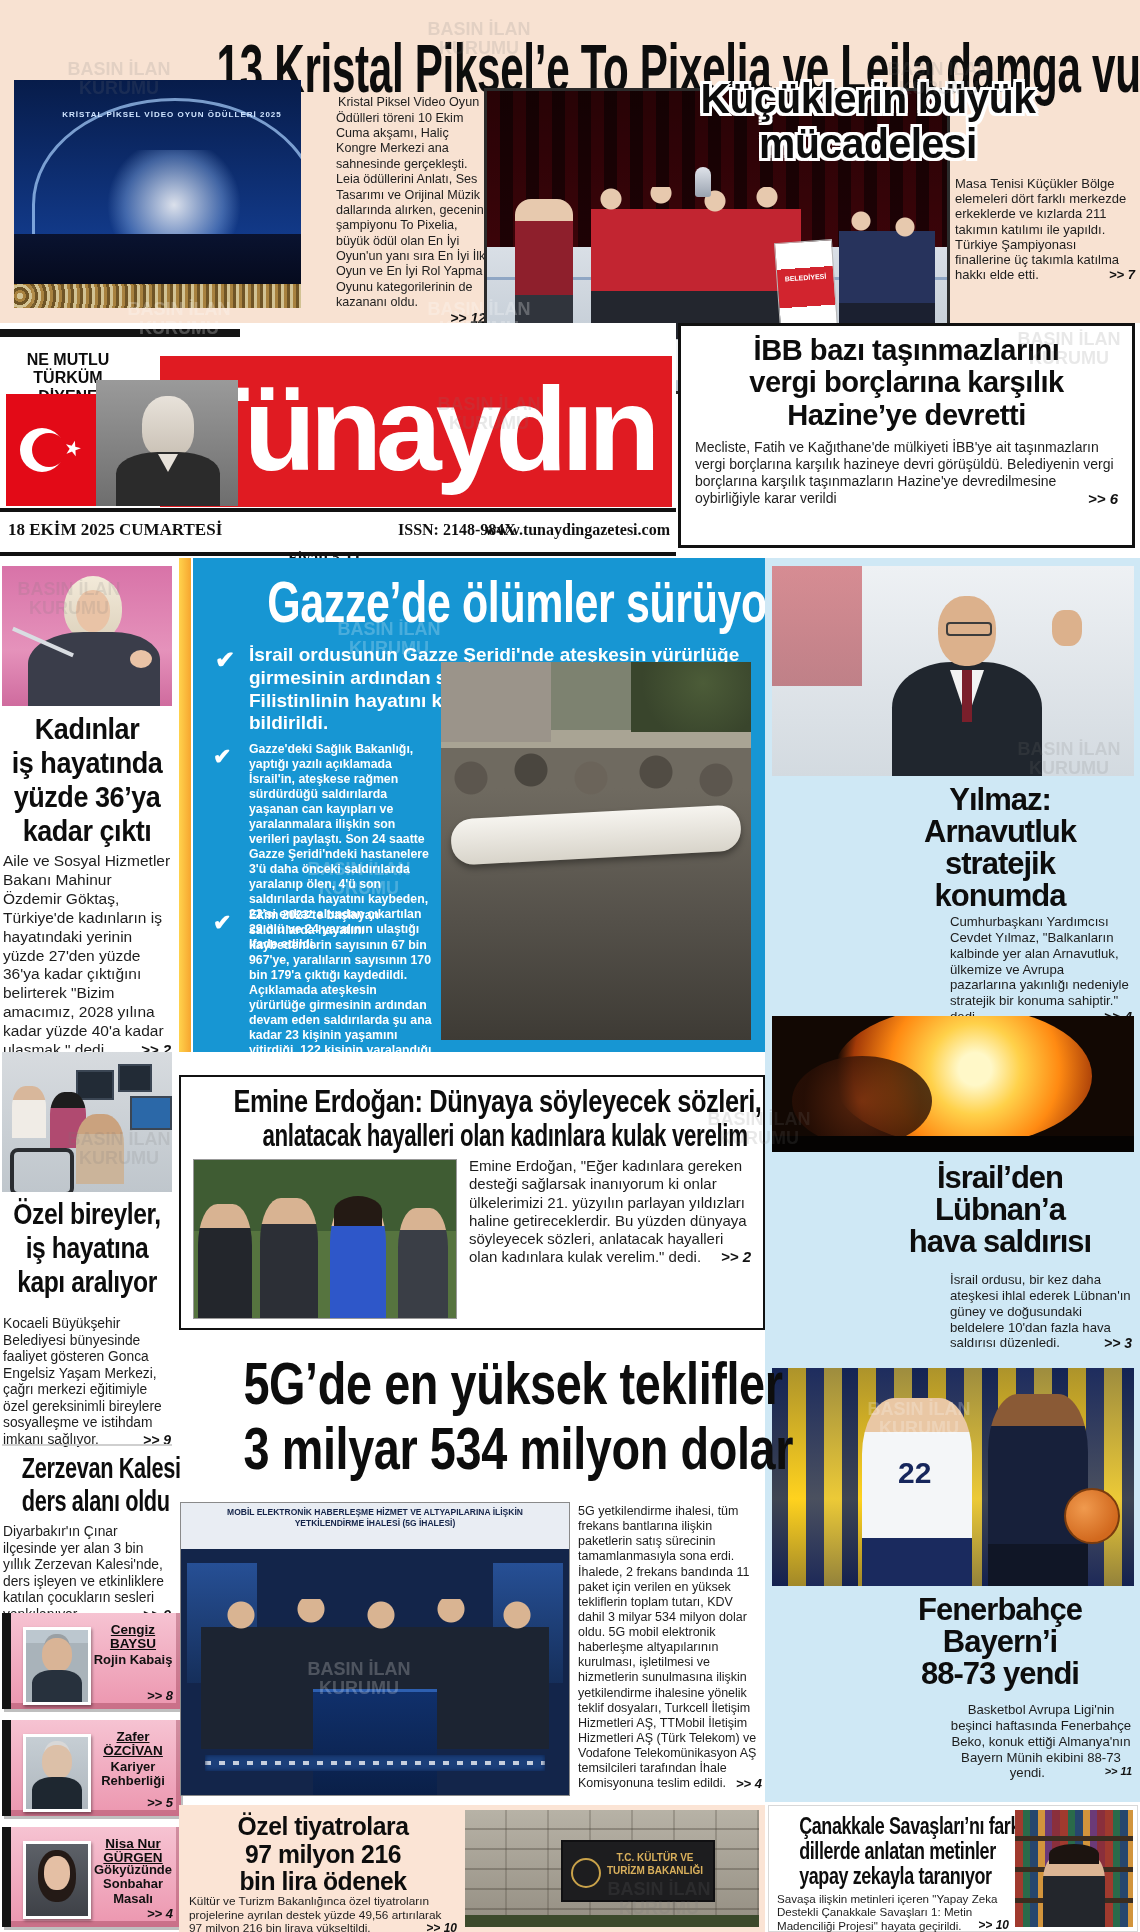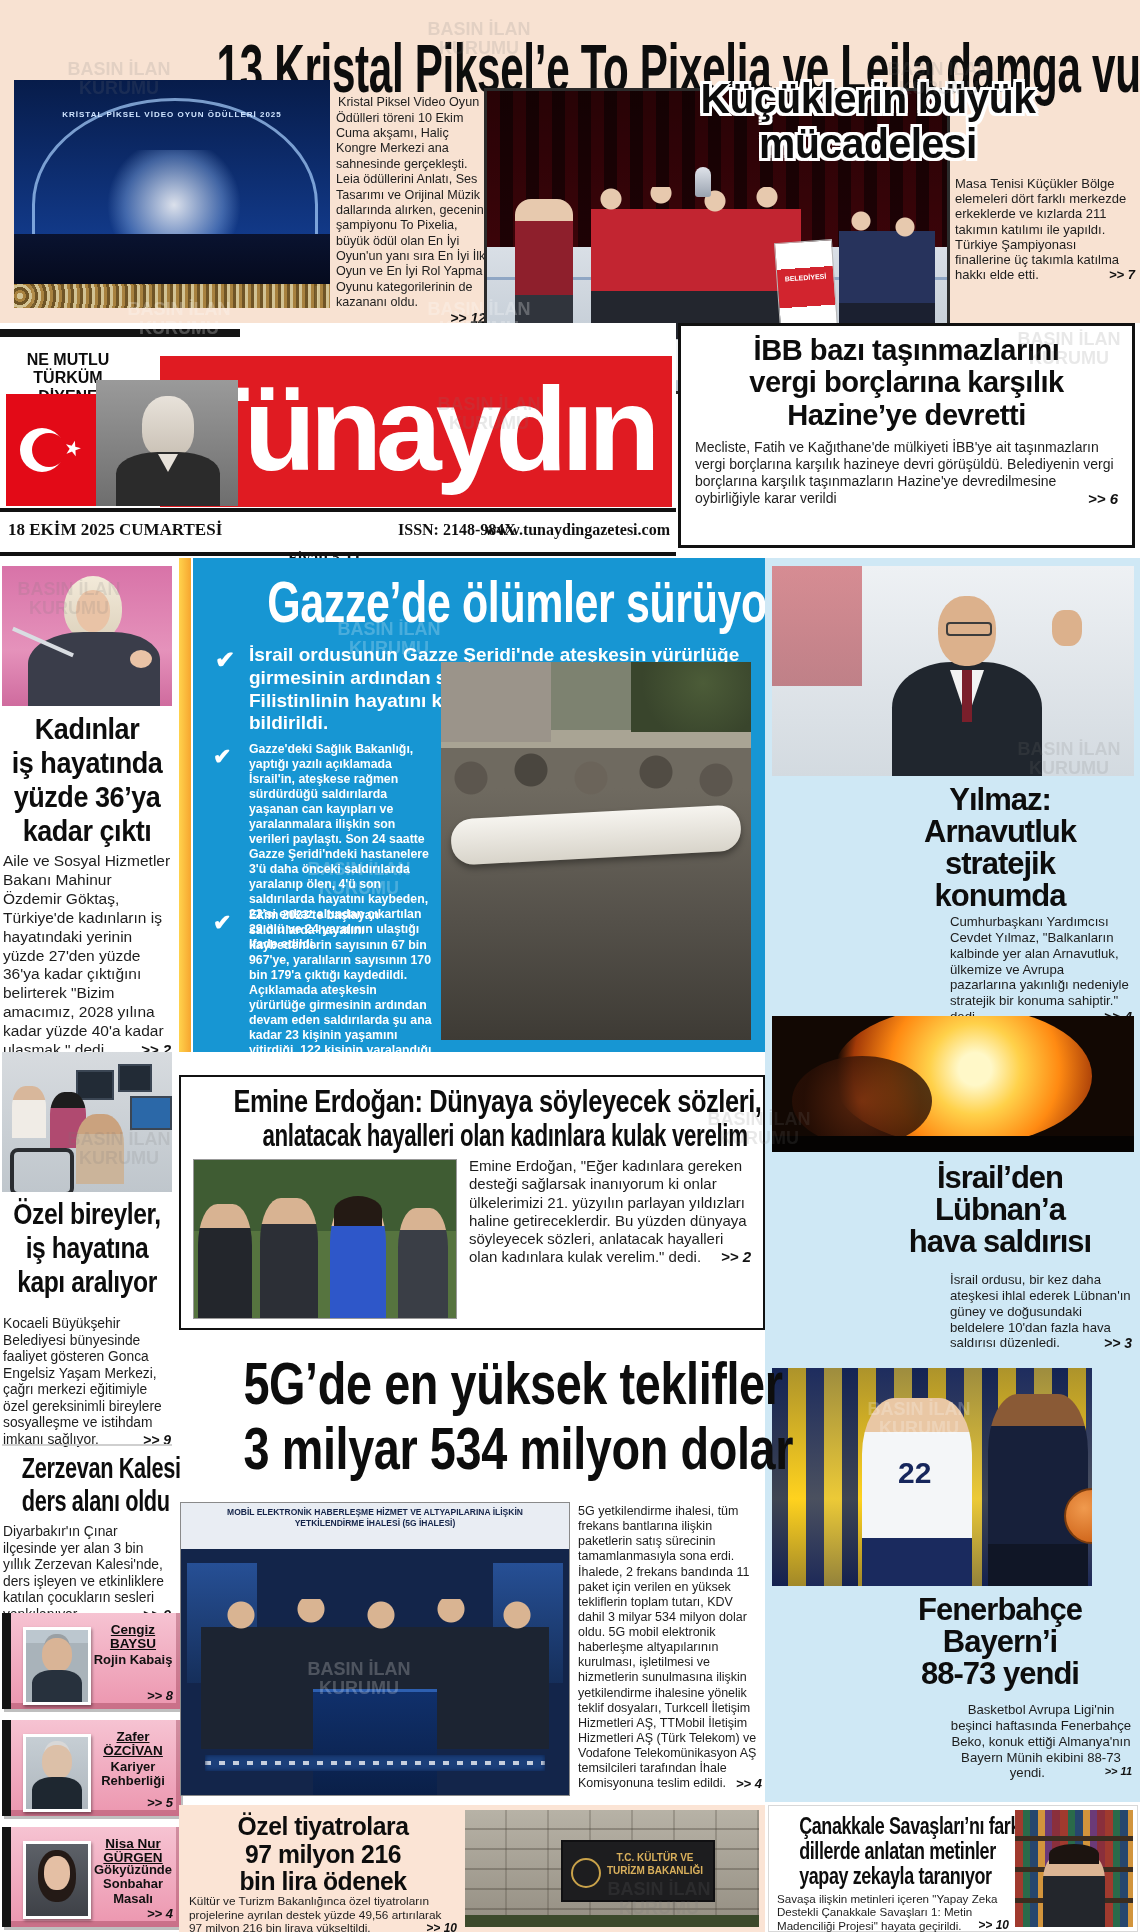--- a/index.html
+++ b/index.html
@@ -34,21 +34,21 @@
 <body>
 
 <div class="page">
 
   <div class="abs" style="left:0;top:0;width:1140px;height:323px;background:#f8e2d2;"></div>
 
   <div class="abs hl" style="left:0;top:34px;width:1140px;text-align:center;font-size:68px;">
     <span class="hline" style="--f:.62">13.Kristal Piksel’e To Pixelia ve Leila damga vurdu</span>
   </div>
 
-  <div class="ph" style="left:14px;top:80px;width:316px;height:228px;background:linear-gradient(180deg,#071c4a 0%,#0e2f73 45%,#123a8a 70%,#0b1f52 100%);">
+  <div class="ph" style="left:14px;top:80px;width:287px;height:228px;background:linear-gradient(180deg,#071c4a 0%,#0e2f73 45%,#123a8a 70%,#0b1f52 100%);">
     <div class="abs" style="left:18px;top:18px;width:280px;height:260px;border:3px solid rgba(170,210,255,.7);border-radius:50% 50% 0 0/40% 40% 0 0;"></div>
     <div class="abs" style="left:30px;top:30px;width:256px;text-align:center;color:#cfe4ff;font-size:8px;font-weight:bold;letter-spacing:1px;">KRİSTAL PİKSEL VİDEO OYUN ÖDÜLLERİ 2025</div>
     <div class="abs" style="left:90px;top:70px;width:140px;height:110px;background:radial-gradient(circle,rgba(255,255,255,.85),rgba(160,200,255,.35) 55%,transparent 75%);"></div>
     <div class="abs" style="left:0;bottom:22px;width:100%;height:52px;background:linear-gradient(180deg,#0a1330,#050a1d);"></div>
     <div class="abs" style="left:0;bottom:0;width:100%;height:24px;background:repeating-radial-gradient(circle at 6px 12px,#e8d49a 0 3px,#b98c3c 3px 6px,#7a5a20 6px 9px);opacity:.9;"></div>
   </div>
 
   <div class="abs bd" style="left:336px;top:80px;width:150px;height:236px;font-size:12.6px;line-height:1.22;white-space:pre-line;">
     <p style="margin:2px;display:inline;">Kristal Piksel Video Oyun Ödülleri töreni 10 Ekim Cuma akşamı, Haliç Kongre Merkezi ana sahnesinde gerçekleşti.
 Leia ödüllerini Anlatı, Ses Tasarımı ve Orijinal Müzik dallarında alırken,  gecenin şampiyonu To Pixelia, büyük ödül olan En İyi Oyun'un yanı sıra En İyi İlk Oyun ve  En İyi Rol Yapma Oyunu  kategorilerinin de kazananı oldu.</p>
@@ -281,21 +281,21 @@
   <div class="rc-hl" style="top:1162px;">
     <span class="hline">İsrail’den</span>
     <span class="hline">Lübnan’a</span>
     <span class="hline">hava saldırısı</span>
   </div>
   <div class="rc-bd" style="top:1272px;">
     <p style="margin:0;display:inline;">İsrail ordusu, bir kez daha ateşkesi ihlal ederek Lübnan'ın güney ve doğusundaki beldelere 10'dan fazla hava saldırısı düzenledi.</p>
     <span class="pg" style="font-size:14px;">&gt;&gt; 3</span>
   </div>
 
-  <div class="ph" style="left:772px;top:1368px;width:320px;height:218px;background:repeating-linear-gradient(90deg,#14265c 0 16px,#ffd21c 16px 34px,#23346b 34px 52px,#e8c83a 52px 70px);">
+  <div class="ph" style="left:772px;top:1368px;width:362px;height:218px;background:repeating-linear-gradient(90deg,#14265c 0 16px,#ffd21c 16px 34px,#23346b 34px 52px,#e8c83a 52px 70px);">
     <div class="abs" style="left:0;top:0;width:100%;height:100%;background:linear-gradient(180deg,rgba(20,30,70,.35),rgba(255,210,40,.18) 60%,rgba(20,25,60,.4));"></div>
     <div class="abs" style="left:90px;top:30px;width:110px;height:188px;border-radius:30% 30% 0 0;background:linear-gradient(180deg,#e9c7a4 0 34px,#f4f6f8 34px 140px,#1a2a5e 140px 100%);">
       <span style="position:absolute;left:36px;top:58px;color:#16265c;font-weight:bold;font-size:30px;">22</span>
     </div>
     <div class="abs" style="left:216px;top:26px;width:100px;height:192px;border-radius:30% 30% 0 0;background:linear-gradient(180deg,#8a5a36 0 32px,#17203a 32px 150px,#101626 150px 100%);"></div>
     <div class="abs" style="left:292px;top:120px;width:52px;height:52px;border-radius:50%;background:radial-gradient(circle at 35% 35%,#f09a4e,#d2691e 70%);border:2px solid #7a3c0e;"></div>
   </div>
 
   <div class="rc-hl" style="top:1594px;">
     <span class="hline">Fenerbahçe</span>

